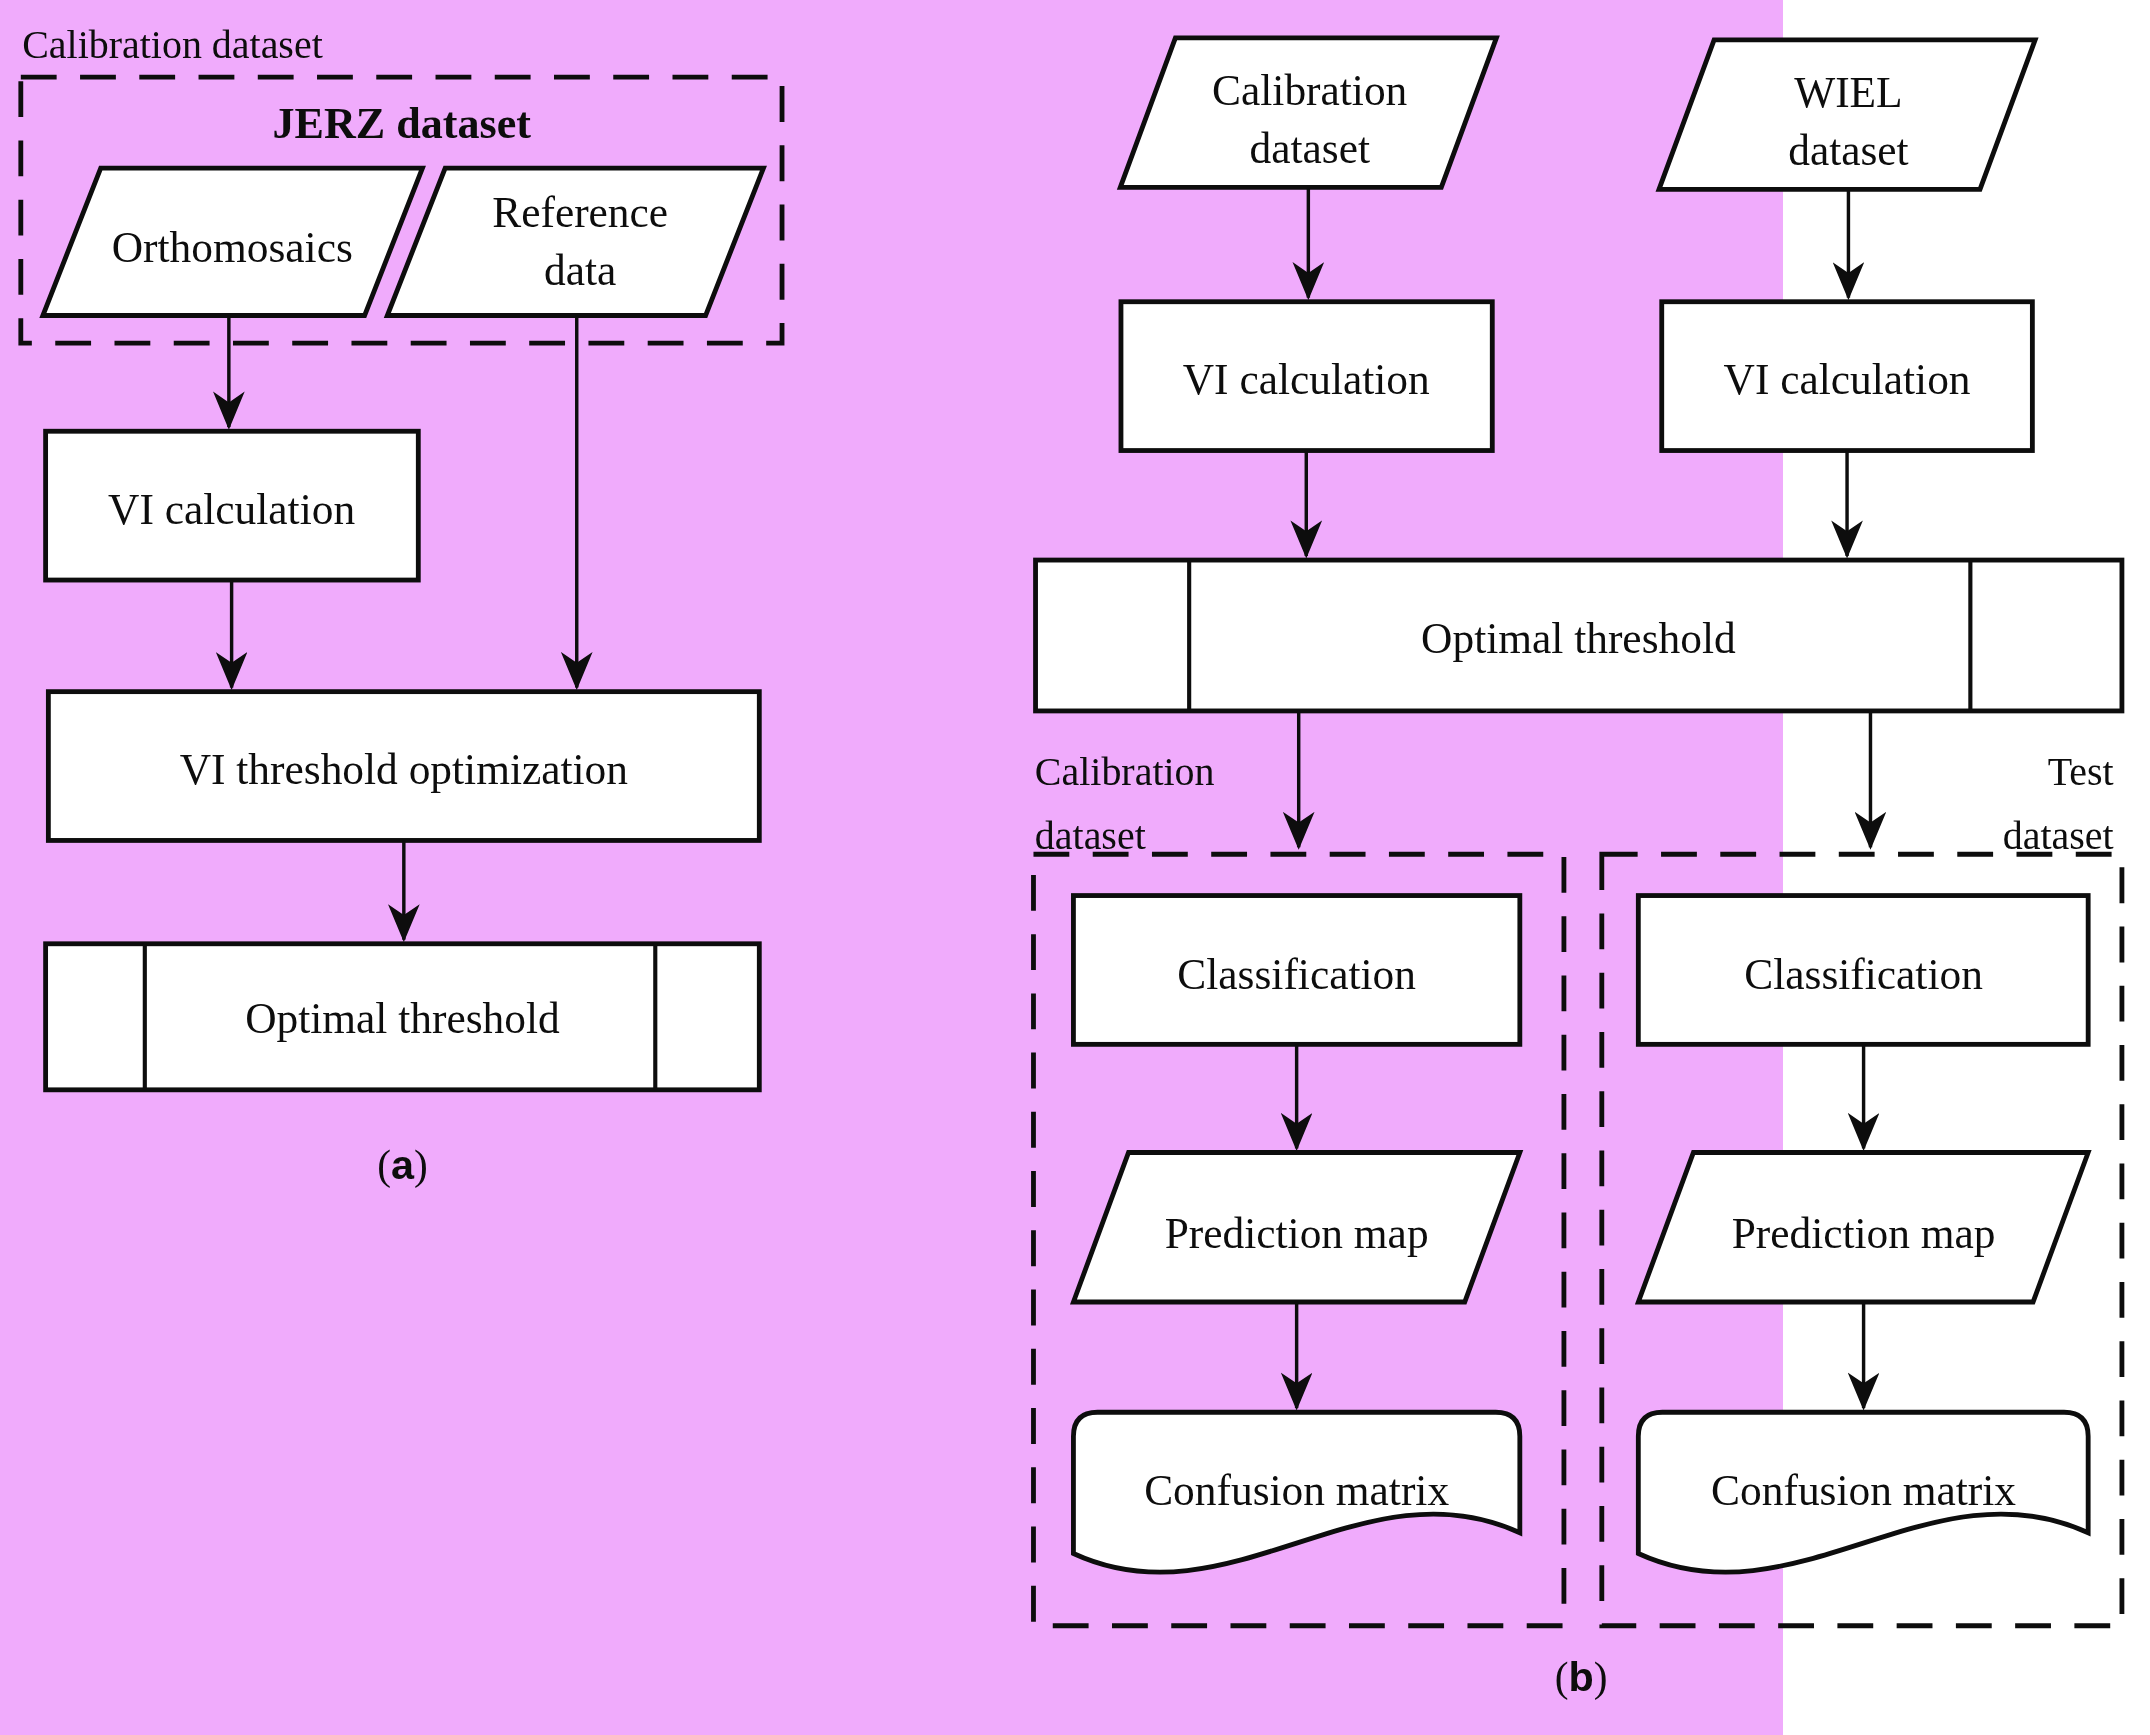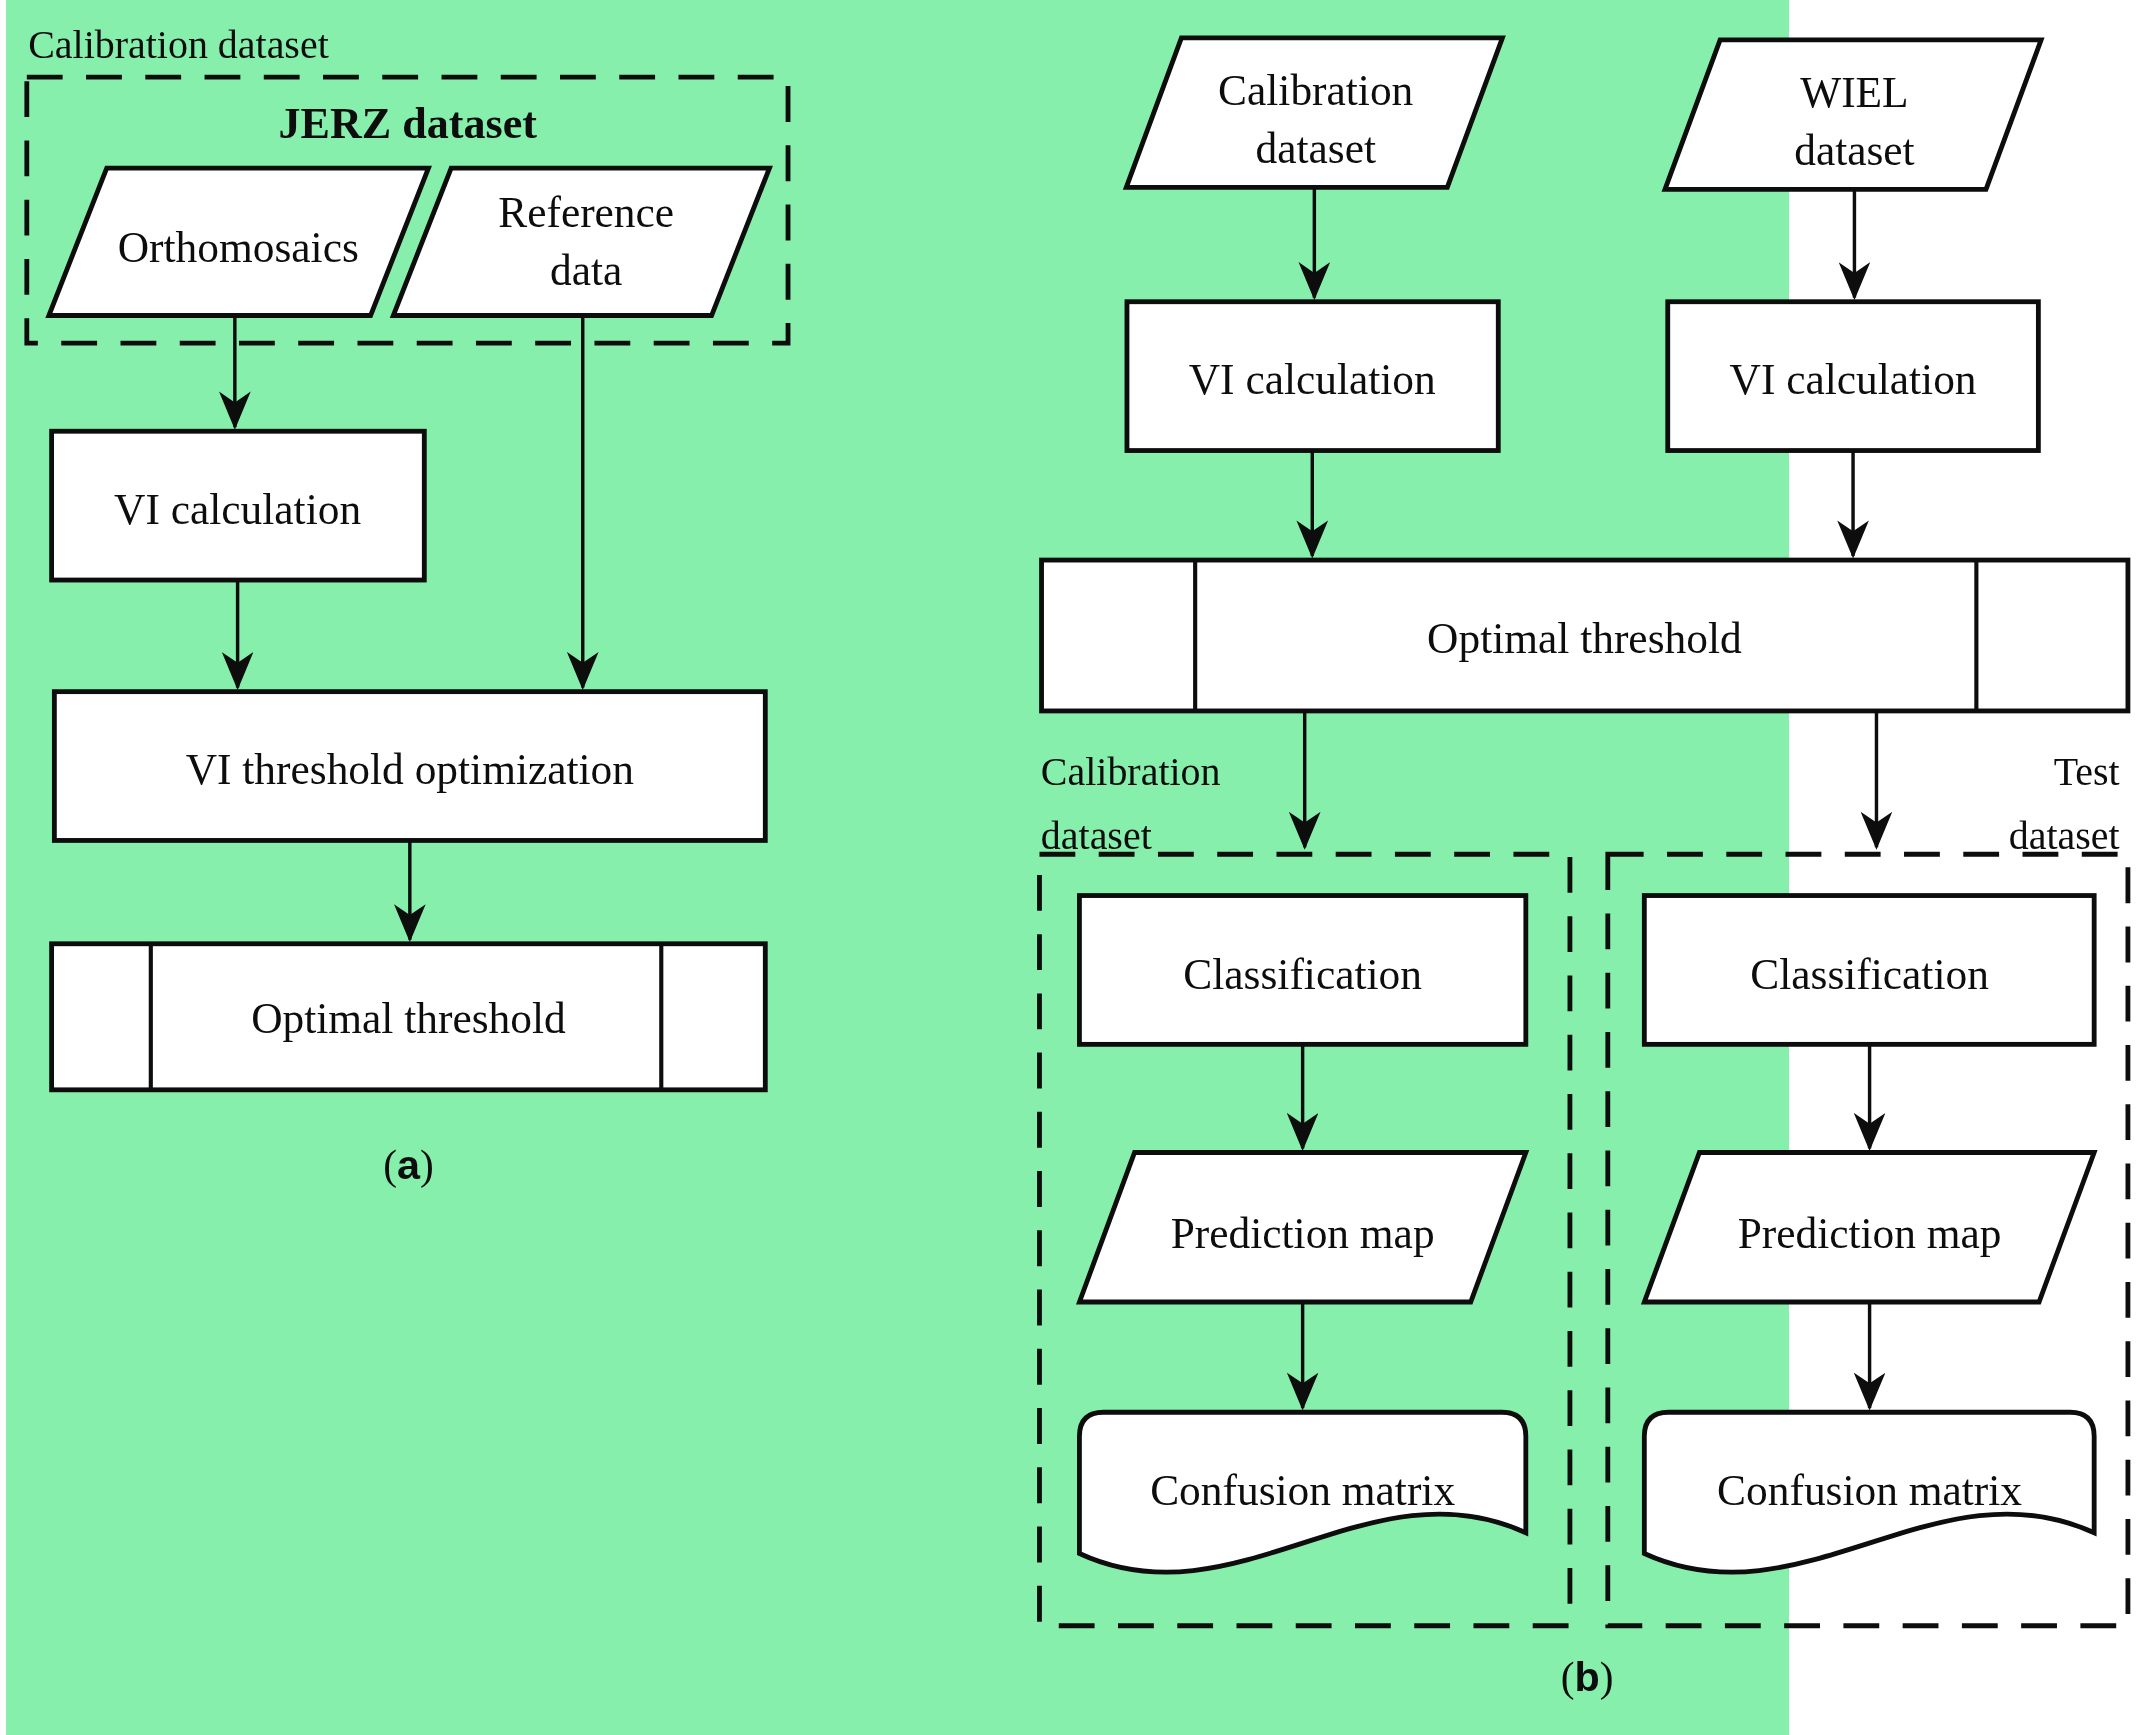--- a/index.html
+++ b/index.html
@@ -4,22 +4,21 @@
 <style>
   html, body {
     margin: 0;
     padding: 0;
     background: #ffffff;
   }
   #canvas {
     position: relative;
     width: 1783px;
     height: 1736px;
-    background: #86efac;
-    margin-left: 6px;
+    background: #f0abfc;
   }
   svg { display: block; }
 
   .shape {
     fill: #ffffff;
     stroke: #0d0d0d;
     stroke-width: 7;
   }
   .innerline {
     stroke: #0d0d0d;

